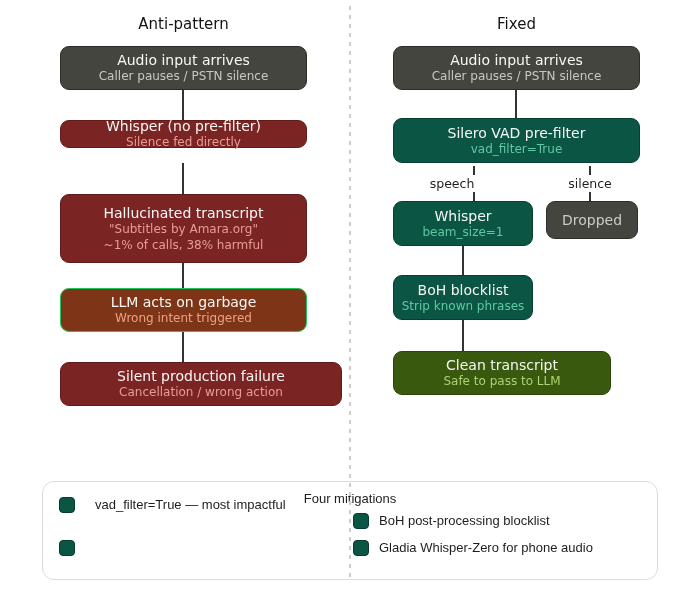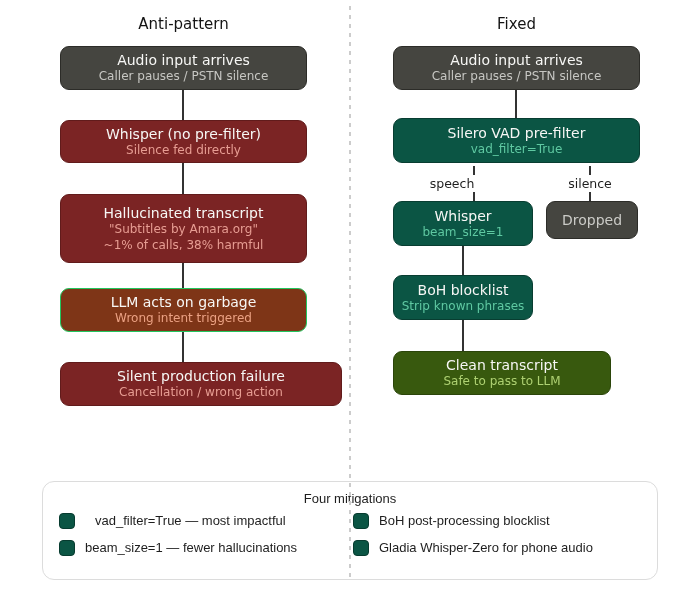--- a/index.html
+++ b/index.html
@@ -65,21 +65,21 @@
 
   <div class="col-title" style="left:60px;">Anti-pattern</div>
   <div class="col-title" style="left:393px;">Fixed</div>
 
   <div class="box gray" style="left:60px;top:46px;width:247px;height:44px;">
     <div class="title">Audio input arrives</div>
     <div class="sub">Caller pauses / PSTN silence</div>
   </div>
   <div class="conn" style="left:182px;top:90px;height:30px;"></div>
 
-  <div class="box red" style="left:60px;top:120px;width:247px;height:43px;">
+  <div class="box red" style="left:60px;top:120px;width:247px;height:28px;">
     <div class="title">Whisper (no pre-filter)</div>
     <div class="sub">Silence fed directly</div>
   </div>
   <div class="conn" style="left:182px;top:163px;height:31px;"></div>
 
   <div class="box red" style="left:60px;top:194px;width:247px;height:69px;">
     <div class="title">Hallucinated transcript</div>
     <div class="sub">"Subtitles by Amara.org"</div>
     <div class="sub">~1% of calls, 38% harmful</div>
   </div>
@@ -134,27 +134,26 @@
   <div class="conn" style="left:462px;top:320px;height:31px;"></div>
 
   <div class="box olive" style="left:393px;top:351px;width:218px;height:44px;">
     <div class="title">Clean transcript</div>
     <div class="sub">Safe to pass to LLM</div>
   </div>
 
   <div class="legend">
     <div class="legend-title">Four mitigations</div>
 
-    <div class="legend-item" style="left:16px;top:30px;gap:20px;">
+    <div class="legend-item" style="left:16px;top:14px;gap:20px;">
       <span class="swatch"></span>
       <span class="li-label">vad_filter=True — most impactful</span>
     </div>
     <div class="legend-item" style="left:16px;top:57px;">
       <span class="swatch"></span>
-      <span class="li-label">beam_size=1 — fewer hallucinations</span>
     </div>
     <div class="legend-item" style="left:310px;top:57px;">
       <span class="swatch"></span>
       <span class="li-label">Gladia Whisper-Zero for phone audio</span>
     </div>
     <div class="legend-item" style="left:310px;top:30px;">
       <span class="swatch"></span>
       <span class="li-label">BoH post-processing blocklist</span>
     </div>
   </div>

